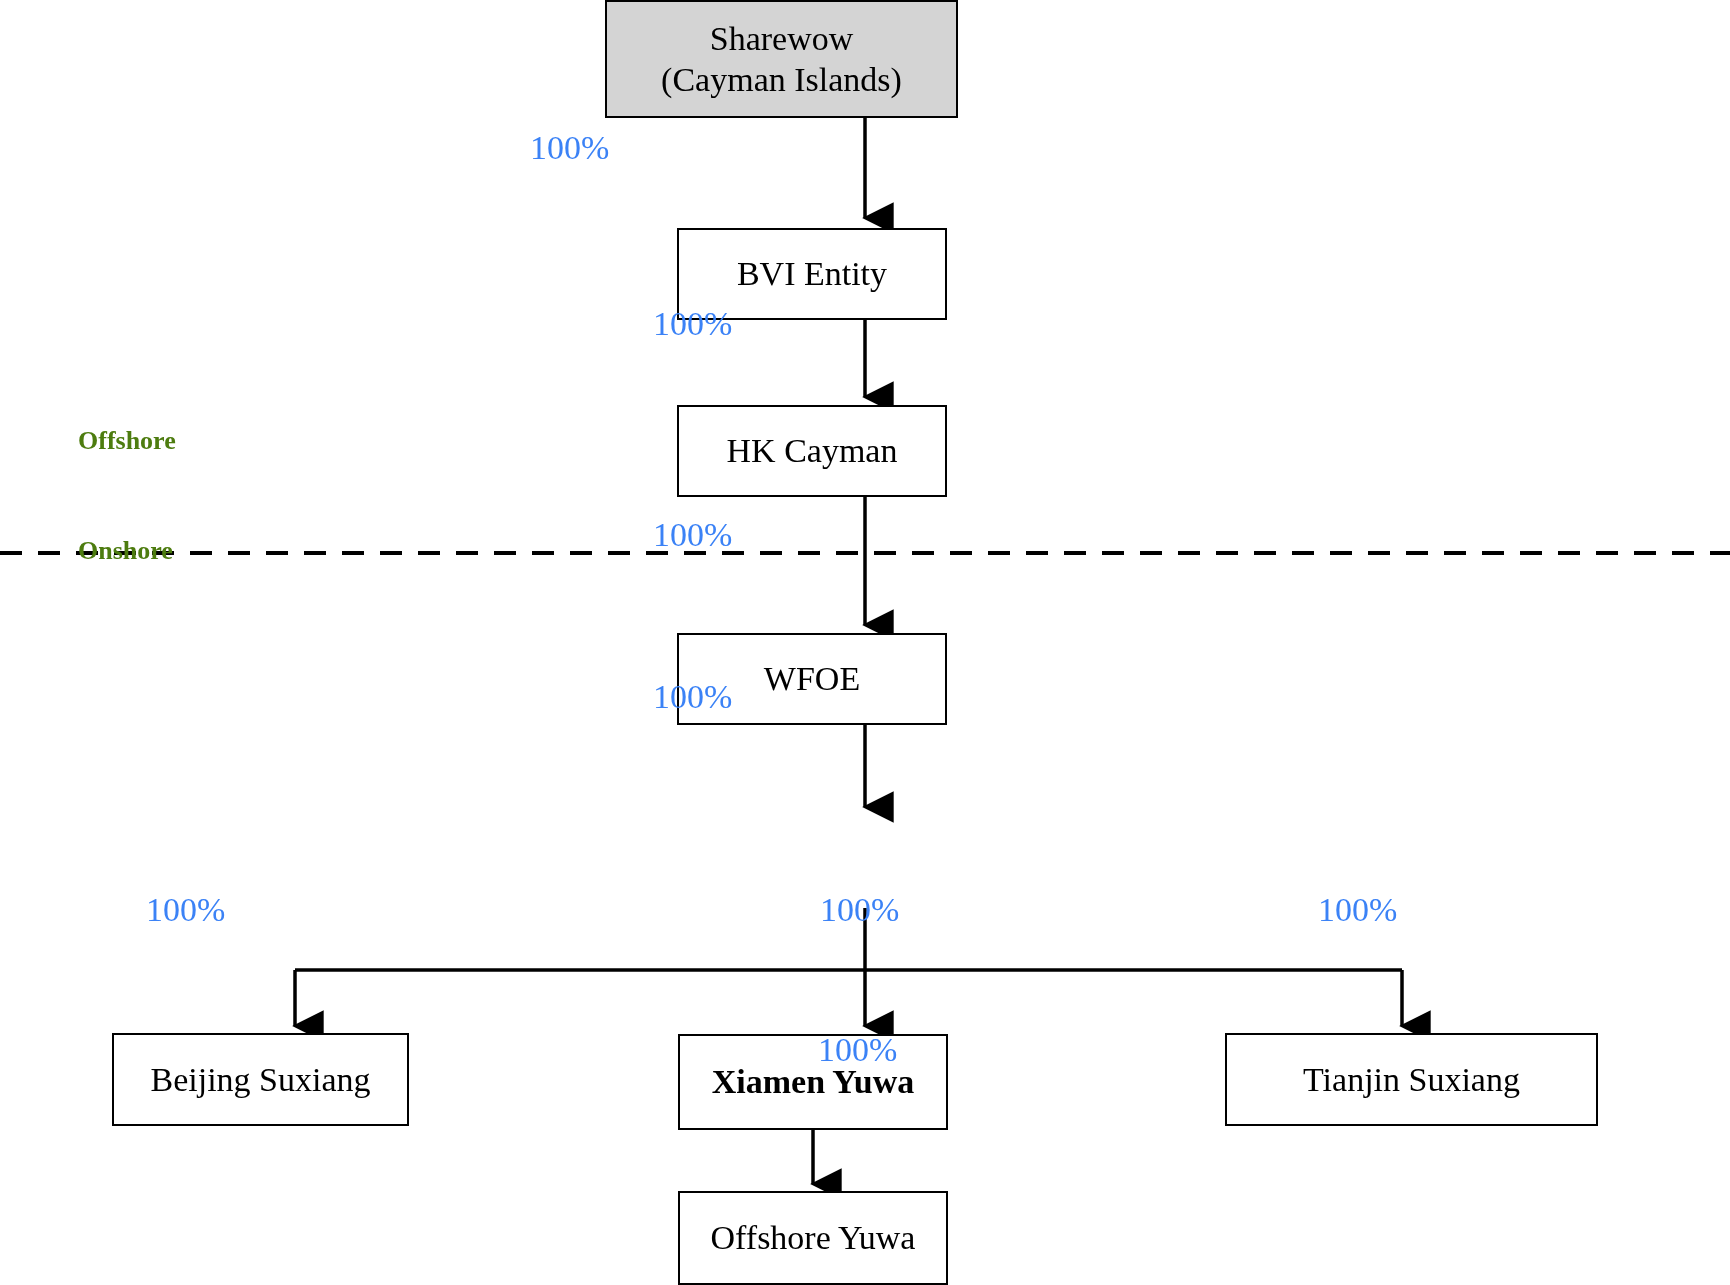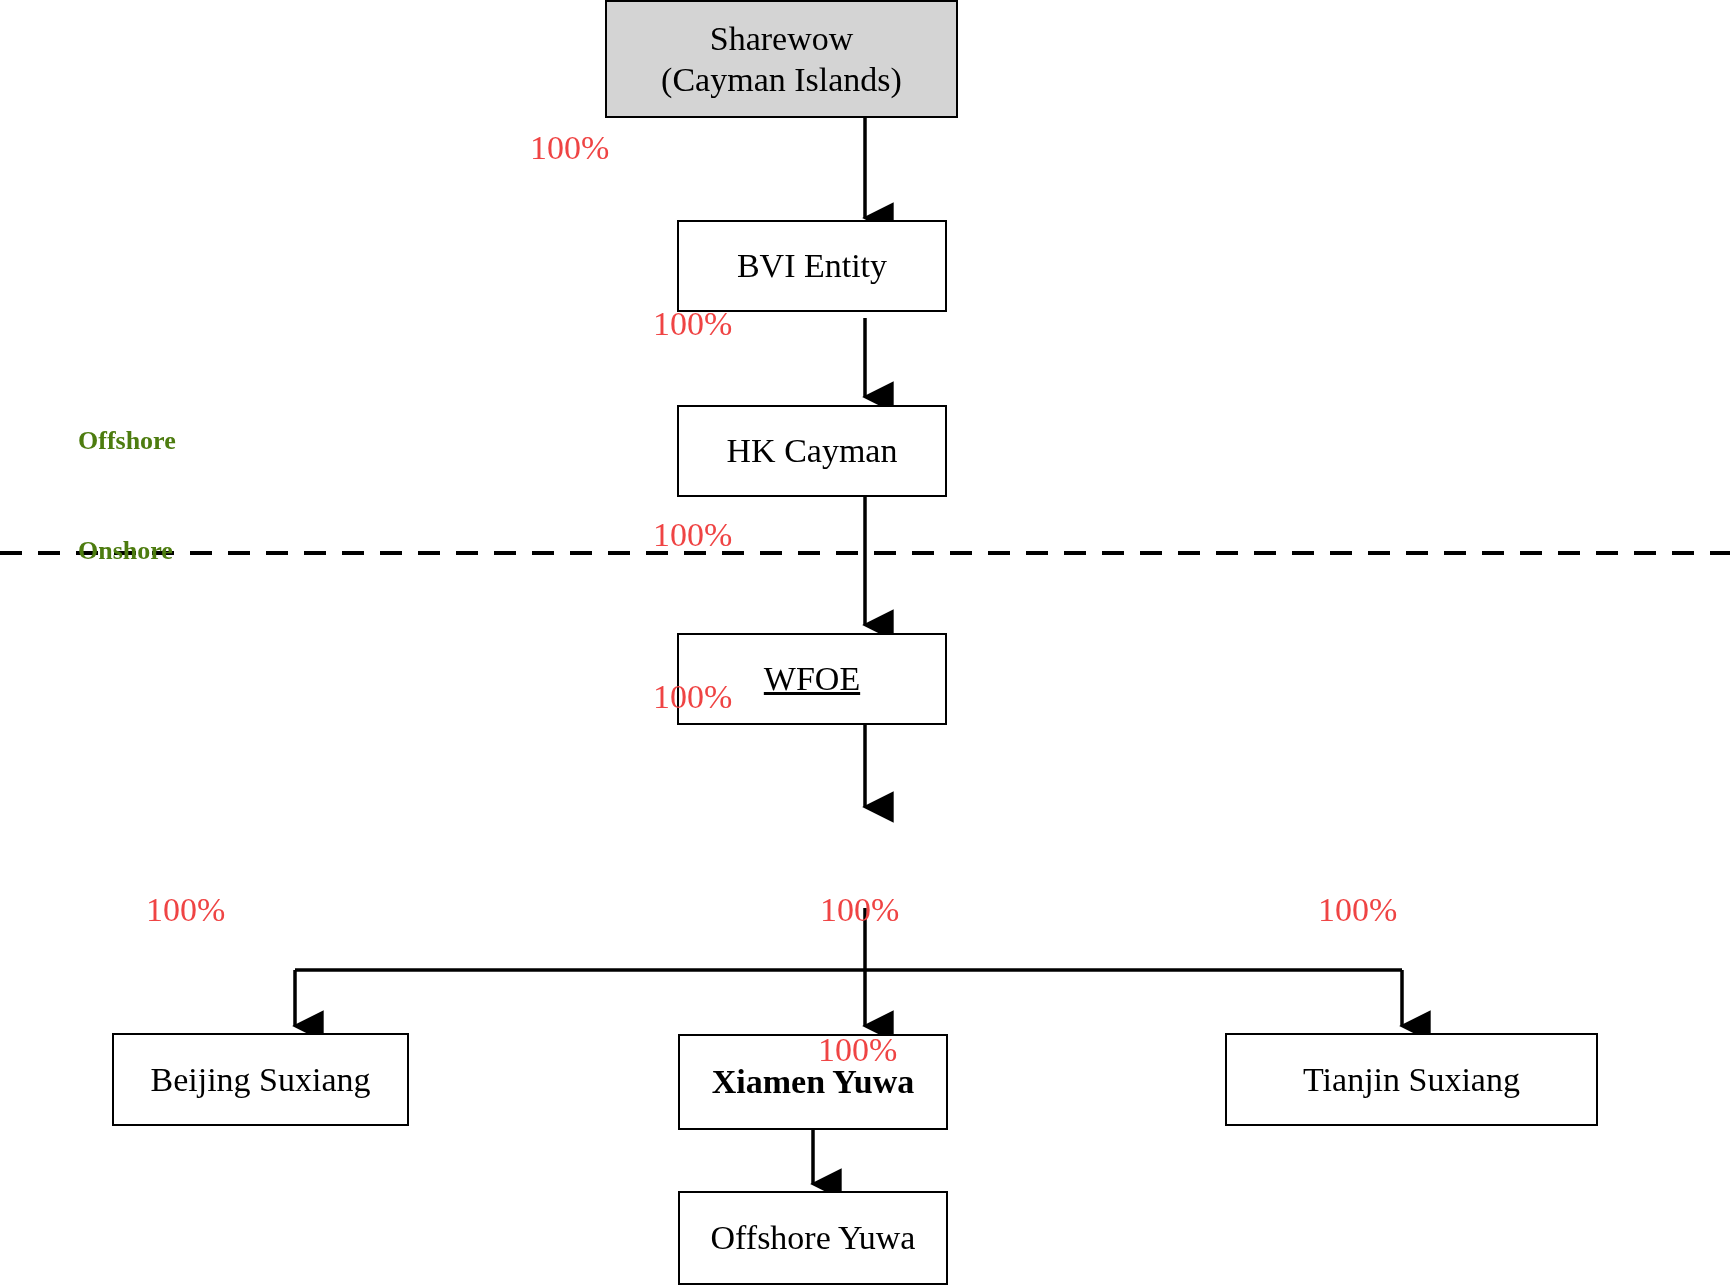--- a/index.html
+++ b/index.html
@@ -41,21 +41,21 @@
   .node.shaded {
     background: #d4d4d4;
   }
   .node .node-text {
     display: block;
     padding: 0 6px;
     white-space: pre-line;
   }
   .edge-label {
     position: absolute;
-    color: #ef4444;
+    color: #3b82f6;
     font-size: 34px;
     font-family: "Liberation Serif", "DejaVu Serif", serif;
     white-space: nowrap;
     line-height: 1;
   }
   .zone-label {
     position: absolute;
     color: #4d7c0f;
     font-size: 26px;
     font-weight: bold;
@@ -93,29 +93,29 @@
     <line x1="813" y1="1126" x2="813" y2="1184" stroke="#000000" stroke-width="3.5" marker-end="url(#arrowhead)"></line>
 
     <line x1="0" y1="553" x2="1730" y2="553" stroke="#000000" stroke-width="4" stroke-dasharray="22 16"></line>
   </svg>
 
   <div class="node shaded" style="left:605px; top:0px; width:353px; height:118px;">
     <span class="node-text">Sharewow
 (Cayman Islands)</span>
   </div>
 
-  <div class="node" style="left:677px; top:220px; width:270px; height:92px;">
+  <div class="node" style="left:677px; top:228px; width:270px; height:92px;">
     <span class="node-text">BVI Entity</span>
   </div>
 
   <div class="node" style="left:677px; top:405px; width:270px; height:92px;">
     <span class="node-text">HK Cayman</span>
   </div>
 
-  <div class="node" style="left:677px; top:633px; width:270px; height:92px;text-decoration:underline;">
+  <div class="node" style="left:677px; top:633px; width:270px; height:92px;">
     <span class="node-text">WFOE</span>
   </div>
 
 
   <div class="node" style="left:112px; top:1033px; width:297px; height:93px;">
     <span class="node-text">Beijing Suxiang</span>
   </div>
 
   <div class="node" style="left:678px; top:1034px; width:270px; height:96px;font-weight:bold;">
     <span class="node-text">Xiamen Yuwa</span>

